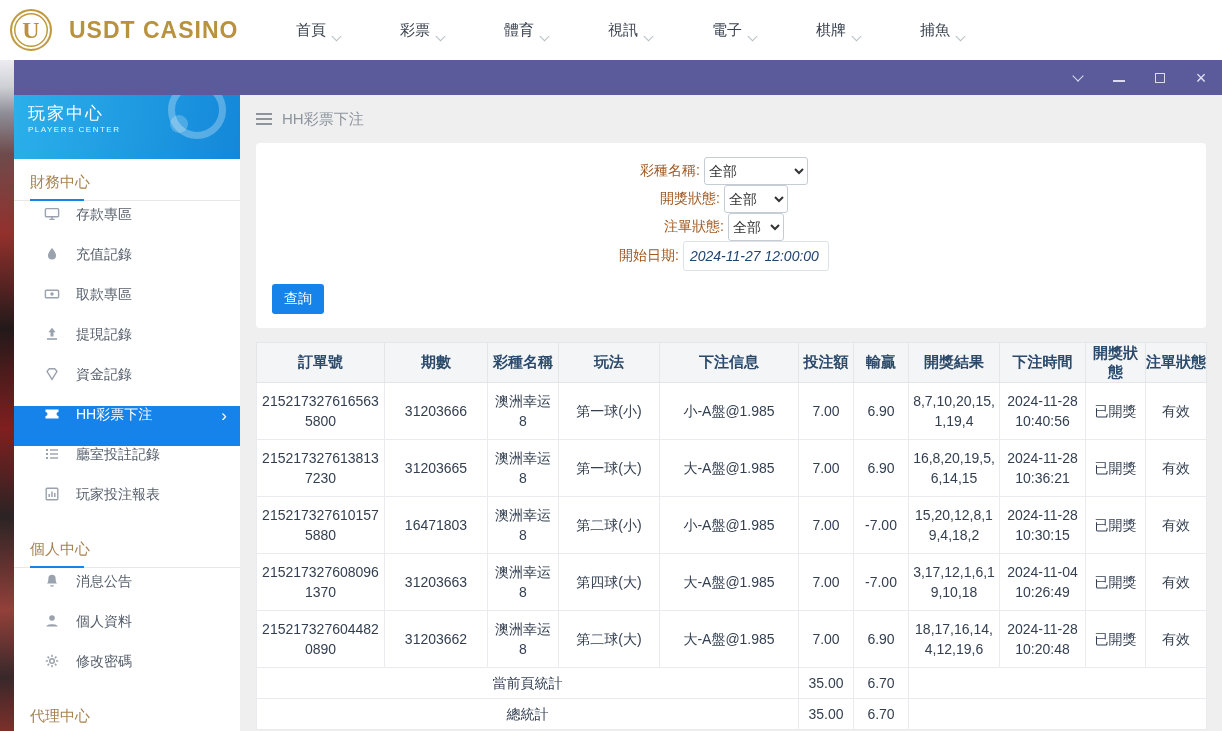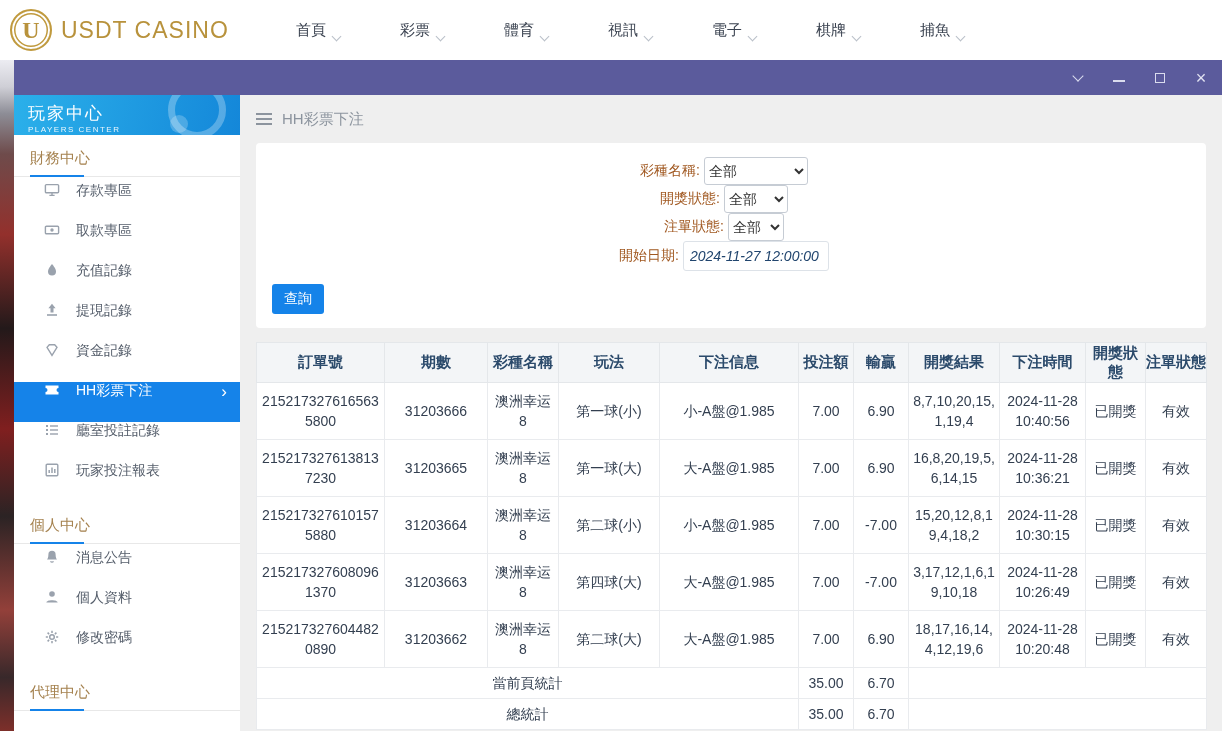--- a/index.html
+++ b/index.html
@@ -11,42 +11,42 @@
   
   .topnav { height:60px; display:flex; align-items:center; background:#fff; }
   .logo { display:flex; align-items:center; gap:9px; padding-left:10px; width:248px; flex-shrink:0; }
   .logo-circle {
     width:42px; height:42px; border-radius:50%;
     border:2px solid #c09a3e; box-shadow: inset 0 0 0 2px #fff, inset 0 0 0 3.5px #c09a3e;
     display:flex; align-items:center; justify-content:center;
     color:#b8923c; font-weight:bold; font-size:24px;
     font-family:"Liberation Serif", serif;
   }
-  .logo-text { font-size:23px; font-weight:400; color:#b8923c; letter-spacing:1px; white-space:nowrap; }
+  .logo-text { font-size:23px; font-weight:700; color:#b8923c; letter-spacing:1px; white-space:nowrap;margin-left:8px; }
   .nav-items { display:flex; margin-left:18px; }
   .nav-item { width:104px; display:flex; justify-content:center; align-items:flex-end; gap:7px;
     font-size:15px; color:#3a4250; cursor:pointer; }
   .chev { width:7px; height:7px; border-right:1.6px solid #b9bfc8; border-bottom:1.6px solid #b9bfc8;
     transform:rotate(45deg); margin-top:-4px; }
   
   .bg-strip { position:absolute; left:0; top:60px; width:14px; bottom:0;
     background:linear-gradient(180deg,#ececf2 0%,#cfcfd6 4%,#8d8d96 8%,#6e4b4b 14%,#93302c 26%,#23191a 40%,#801f1f 55%,#2b2324 68%,#93403a 82%,#38282a 92%,#7d2f2a 100%); }
   
   .window { position:absolute; left:14px; top:60px; right:0; bottom:0; background:#5b5b9c; }
   .titlebar { height:35px; display:flex; justify-content:flex-end; align-items:center;
     padding-right:14px; gap:27px; }
   .wc { color:#e2e3f2; cursor:pointer; display:flex; align-items:center; justify-content:center; width:14px; height:14px; }
   .wc-chev { width:8px; height:8px; border-right:1.8px solid #dadcee; border-bottom:1.8px solid #dadcee; transform:rotate(45deg); margin-top:-4px; }
   .wc-min  { width:12px; height:2px; background:#dadcee; margin-top:6px; }
   .wc-max  { width:10px; height:10px; border:1.6px solid #dadcee; }
   .wc-close{ font-size:18px; line-height:14px; }
   .app-body { position:absolute; top:35px; left:0; right:0; bottom:0; display:flex; background:#efefef; overflow:hidden; }
   
   .sidebar { width:226px; background:#fff; flex-shrink:0; overflow:hidden; }
-  .side-header { height:40px; background:linear-gradient(100deg,#2bb0ea 0%,#1487d9 100%);
+  .side-header { height:64px; background:linear-gradient(100deg,#2bb0ea 0%,#1487d9 100%);
     color:#fff; padding:7px 0 0 14px; position:relative; overflow:hidden; }
   .side-header::before { content:""; position:absolute; right:14px; top:-14px; width:44px; height:44px;
     border-radius:50%; border:7px solid rgba(255,255,255,.28); }
   .side-header::after { content:""; position:absolute; right:52px; top:20px; width:18px; height:18px;
     border-radius:50%; background:rgba(255,255,255,.22); }
   .side-header .t { font-size:17px; letter-spacing:2px; }
   .side-header .s { font-size:8px; letter-spacing:1.5px; opacity:.9; }
   .section-title { margin-top:14px; padding:0 0 8px 16px; color:#a5824f; font-size:15px;
     position:relative; border-bottom:1px solid #e8e8e8; }
   .section-title::after { content:""; position:absolute; left:16px; bottom:-1px; width:54px; height:2px; background:#1583e9; }
@@ -167,33 +167,33 @@
                   <rect x="1.4" y="2.6" width="13.2" height="8.2" rx="1"></rect>
                   <path d="M8 10.8v2M5.4 13.4h5.2"></path>
                 </g>
               </svg>
           </span>
           <span>存款專區</span>
         </div>
         <div class="menu-item">
           <span class="micon">
             <svg viewBox="0 0 16 16">
+                <path d="M8 2C8 2 4 6.5 4 9.5a4 4 0 0 0 8 0C12 6.5 8 2 8 2z" fill="currentColor"></path>
+              </svg>
+          </span>
+          <span>充值記錄</span>
+        </div>
+        <div class="menu-item">
+          <span class="micon">
+            <svg viewBox="0 0 16 16">
                 <rect x="1.4" y="4.2" width="13.2" height="7.6" rx="1" fill="none" stroke="currentColor" stroke-width="1.4"></rect>
                 <circle cx="8" cy="8" r="1.7" fill="currentColor"></circle>
               </svg>
           </span>
           <span>取款專區</span>
-        </div>
-        <div class="menu-item">
-          <span class="micon">
-            <svg viewBox="0 0 16 16">
-                <path d="M8 2C8 2 4 6.5 4 9.5a4 4 0 0 0 8 0C12 6.5 8 2 8 2z" fill="currentColor"></path>
-              </svg>
-          </span>
-          <span>充值記錄</span>
         </div>
         <div class="menu-item">
           <span class="micon">
             <svg viewBox="0 0 16 16">
                 <path d="M8 1.8l3.6 4.4H9.5v4.2h-3V6.2H4.4L8 1.8z" fill="currentColor"></path>
                 <rect x="3" y="12.2" width="10" height="1.6" fill="currentColor"></rect>
               </svg>
           </span>
           <span>提現記錄</span>
         </div>
@@ -363,41 +363,41 @@
               <td>大-A盤@1.985</td>
               <td>7.00</td>
               <td>6.90</td>
               <td>16,8,20,19,5,6,14,15</td>
               <td>2024-11-28 10:36:21</td>
               <td>已開獎</td>
               <td>有效</td>
             </tr>
             <tr>
               <td>2152173276101575880</td>
-              <td>31203664</td>
+              <td>16471803</td>
               <td>澳洲幸运8</td>
               <td>第二球(小)</td>
               <td>小-A盤@1.985</td>
               <td>7.00</td>
               <td>-7.00</td>
               <td>15,20,12,8,19,4,18,2</td>
               <td>2024-11-28 10:30:15</td>
               <td>已開獎</td>
               <td>有效</td>
             </tr>
             <tr>
               <td>2152173276080961370</td>
               <td>31203663</td>
               <td>澳洲幸运8</td>
               <td>第四球(大)</td>
               <td>大-A盤@1.985</td>
               <td>7.00</td>
               <td>-7.00</td>
               <td>3,17,12,1,6,19,10,18</td>
-              <td>2024-11-28 10:26:49</td>
+              <td>2024-11-04 10:26:49</td>
               <td>已開獎</td>
               <td>有效</td>
             </tr>
             <tr>
               <td>2152173276044820890</td>
               <td>31203662</td>
               <td>澳洲幸运8</td>
               <td>第二球(大)</td>
               <td>大-A盤@1.985</td>
               <td>7.00</td>

